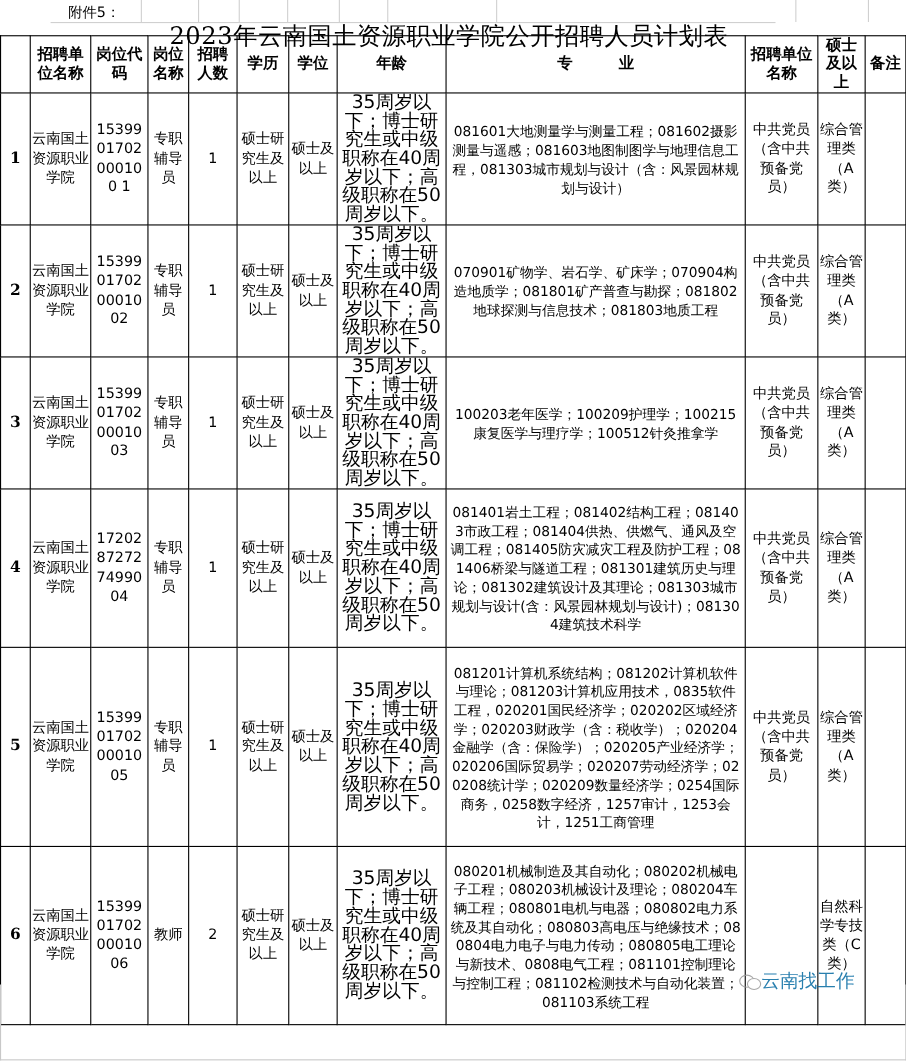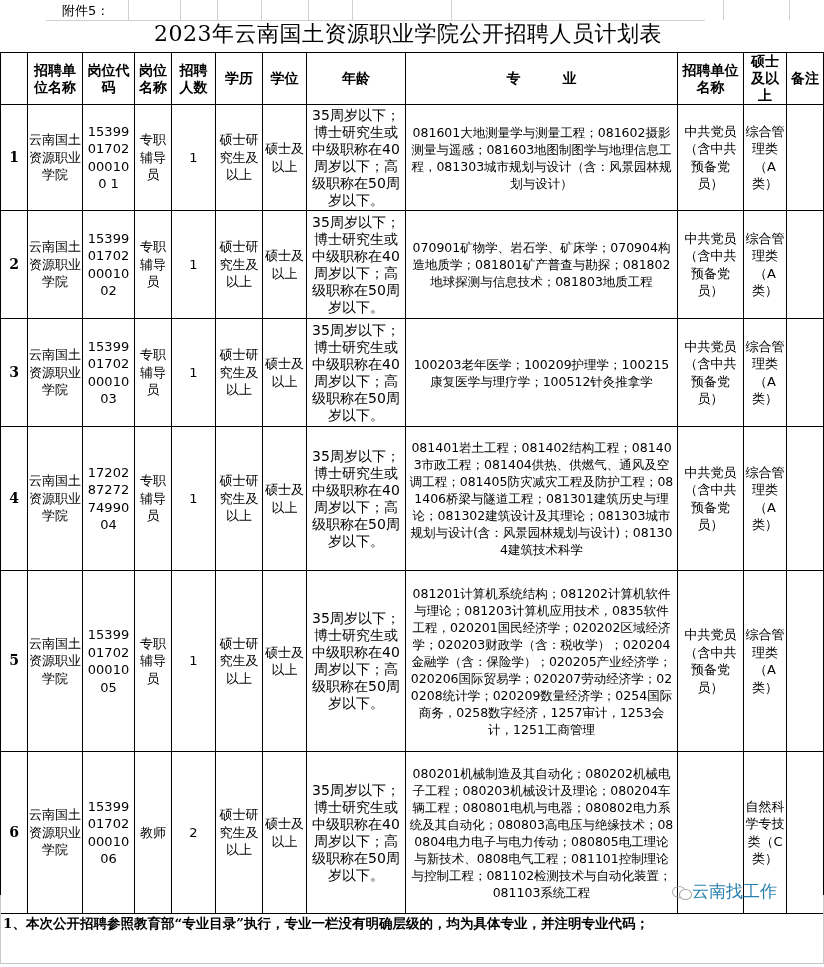--- a/index.html
+++ b/index.html
@@ -4,27 +4,27 @@
 <style>
   html, body { margin: 0; padding: 0; background: #ffffff; }
   body { width: 824px; height: 967px; position: relative; overflow: hidden;
          font-family: "DejaVu Sans", "Liberation Sans", sans-serif; color: #000; }
   .sheet { position: absolute; left: 0; top: 0; width: 824px; height: 967px; }
   .attach-row { position: absolute; left: 0; top: 0; height: 20px; width: 659px; border-bottom: 1px solid #d0d0d0; margin-left: 46px; }
   .attach-row .cellv { position: absolute; top: 0; height: 20px; border-left: 1px solid #d0d0d0; }
   .attach-label { position: absolute; left: 16px; top: 2px; font-size: 13px; }
   .title { position: absolute; left: 0; top: 20px; width: 816px; height: 28px; text-align: center;
            font-family: "DejaVu Serif", "Liberation Serif", serif; font-size: 22px; line-height: 28px; letter-spacing: 0.5px; }
-  table.plan { position: absolute; left: 0; top: 52px; border-collapse: collapse; table-layout: fixed; }
+  table.plan { position: absolute; left: 0; top: 32px; border-collapse: collapse; table-layout: fixed; }
   table.plan td, table.plan th { border: 1px solid #000; padding: 0 1px; text-align: center; vertical-align: middle;
            font-size: 13px; line-height: 17.5px; word-break: break-all; overflow: hidden; }
   table.plan th { font-weight: bold; font-size: 14px; line-height: 17px; }
   table.plan td.idx { font-weight: bold; font-family: "DejaVu Serif", "Liberation Serif", serif; font-size: 14px; }
   table.plan td.major { font-size: 12.5px; line-height: 17px; padding: 0 2px; text-align: center; }
-  table.plan td.age { font-size: 14px; line-height: 17px; margin-left: 44px; }
+  table.plan td.age { font-size: 17px; line-height: 17px; margin-left: 44px; }
   .notes { position: absolute; left: 0; top: 895px; width: 822px; height: 68px; border: 1px solid #c8c8c8; border-top: none; }
   .note { position: absolute; left: 2px; font-size: 13.5px; font-weight: bold; white-space: nowrap;
           font-family: "DejaVu Serif", "Liberation Serif", serif; }
   .note1 { top: 20px; }
   .note2 { top: 38px; }
   .watermark { position: absolute; left: 672px; top: 880px; color: #0369a1; font-size: 17px; opacity: 0.85;
                display: flex; align-items: center; gap: 0; }
   .wm-icon { width: 20px; height: 16px; position: relative; }
   .wm-icon::before { content: ""; position: absolute; left: 0; top: 2px; width: 12px; height: 10px; border: 1.5px solid #9a9a9a; border-radius: 50%; }
   .wm-icon::after { content: ""; position: absolute; left: 7px; top: 5px; width: 11px; height: 9px; border: 1.5px solid #9a9a9a; border-radius: 50%; background: #fff; }
@@ -163,21 +163,20 @@
         <td class="age">35周岁以下；博士研究生或中级职称在40周岁以下；高级职称在50周岁以下。</td>
         <td class="major">080201机械制造及其自动化；080202机械电子工程；080203机械设计及理论；080204车辆工程；080801电机与电器；080802电力系统及其自动化；080803高电压与绝缘技术；080804电力电子与电力传动；080805电工理论与新技术、0808电气工程；081101控制理论与控制工程；081102检测技术与自动化装置；081103系统工程</td>
         <td></td>
         <td>自然科学专技类（C类）</td>
         <td></td>
       </tr>
     </tbody>
   </table>
 
   <div class="notes">
-    <div class="note note1">1、本次公开招聘参照教育部“专业目录”执行，专业一栏没有明确层级的，均为具体专业，并注明专业代码；</div>
   </div>
 
   <div class="watermark">
     <span class="wm-icon"></span>
     <span>云南找工作</span>
   </div>
 
 </div>
 
 </body></html>

